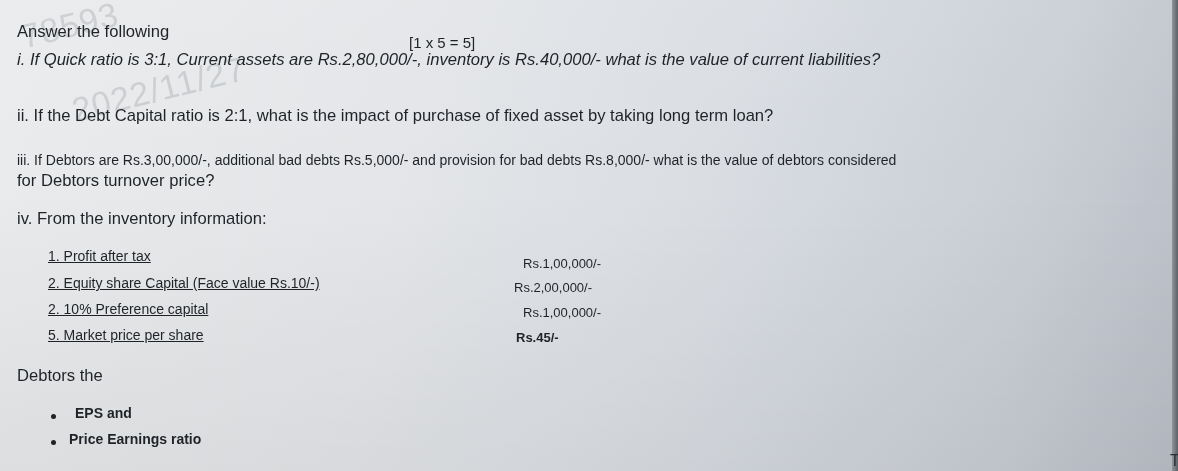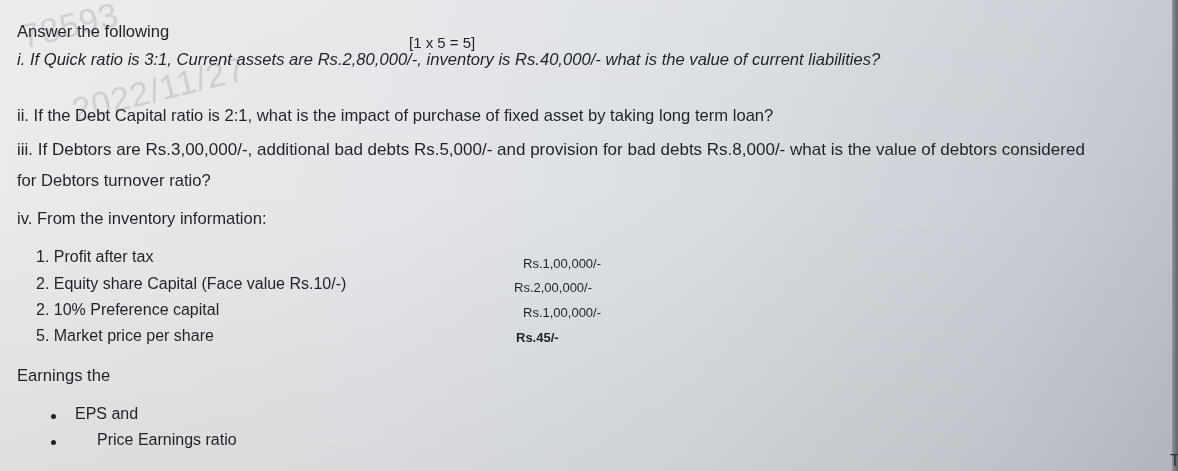--- a/index.html
+++ b/index.html
@@ -54,33 +54,35 @@
       white-space: nowrap;
       line-height: 20px;
     }
     .marks {
       position: absolute;
       font-size: 15px;
       white-space: nowrap;
     }
     .info-row-label {
       position: absolute;
-      font-size: 16px;
+      font-size: 14px;
       white-space: nowrap;
-      left: 36px;
+      left: 48px;
+      text-decoration: underline;
     }
     .info-row-value {
       position: absolute;
       font-size: 13px;
       white-space: nowrap;
     }
     .bullet-item {
       position: absolute;
-      font-size: 16px;
+      font-size: 14px;
       white-space: nowrap;
+      font-weight: bold;
     }
     .bullet-dot {
       position: absolute;
       width: 5px;
       height: 5px;
       border-radius: 50%;
       background: #1f2328;
     }
   </style>
 </head>
@@ -89,41 +91,41 @@
 <div class="vignette"></div>
 
 <div class="watermark wm1">78593</div>
 <div class="watermark wm2">2022/11/27</div>
 
 <div class="line" style="left:17px; top:22px;">Answer the following</div>
 <div class="marks" style="left:409px; top:34px;">[1 x 5 = 5]</div>
 
 <div class="line" style="left:17px; top:50px;font-style:italic;">i. If Quick ratio is 3:1, Current assets are Rs.2,80,000/-, inventory is Rs.40,000/- what is the value of current liabilities?</div>
 <div class="line" style="left:17px; top:106px;">ii. If the Debt Capital ratio is 2:1, what is the impact of purchase of fixed asset by taking long term loan?</div>
-<div class="line" style="left:17px; top:140px; font-size:17px;">iii. If Debtors are Rs.3,00,000/-, additional bad debts Rs.5,000/- and provision for bad debts Rs.8,000/- what is the value of debtors considered</div>
-<div class="line" style="left:17px; top:171px;">for Debtors turnover ratio?</div>
+<div class="line" style="left:17px; top:150px; font-size:14px;">iii. If Debtors are Rs.3,00,000/-, additional bad debts Rs.5,000/- and provision for bad debts Rs.8,000/- what is the value of debtors considered</div>
+<div class="line" style="left:17px; top:171px;">for Debtors turnover price?</div>
 <div class="line" style="left:17px; top:209px;">iv. From the inventory information:</div>
 
 <div>
   <div class="info-row-label" style="top:248px;">1. Profit after tax</div>
   <div class="info-row-value" style="left:523px; top:256px;">Rs.1,00,000/-</div>
 
   <div class="info-row-label" style="top:275px;">2. Equity share Capital (Face value Rs.10/-)</div>
   <div class="info-row-value" style="left:514px; top:280px;">Rs.2,00,000/-</div>
 
   <div class="info-row-label" style="top:301px;">2. 10% Preference capital</div>
   <div class="info-row-value" style="left:523px; top:305px;">Rs.1,00,000/-</div>
 
   <div class="info-row-label" style="top:327px;">5. Market price per share</div>
   <div class="info-row-value" style="left:516px; top:330px;font-weight:bold;">Rs.45/-</div>
 </div>
 
-<div class="line" style="left:17px; top:366px;">Earnings the</div>
+<div class="line" style="left:17px; top:366px;">Debtors the</div>
 
 <div>
   <div class="bullet-dot" style="left:51px; top:414px;"></div>
   <div class="bullet-item" style="left:75px; top:405px;">EPS and</div>
   <div class="bullet-dot" style="left:51px; top:440px;"></div>
-  <div class="bullet-item" style="left:69px; top:431px;margin-left:28px;">Price Earnings ratio</div>
+  <div class="bullet-item" style="left:69px; top:431px;">Price Earnings ratio</div>
 </div>
 
 <div class="edge-bar"></div>
 <div class="edge-glyph">T</div>
 
 </body></html>

